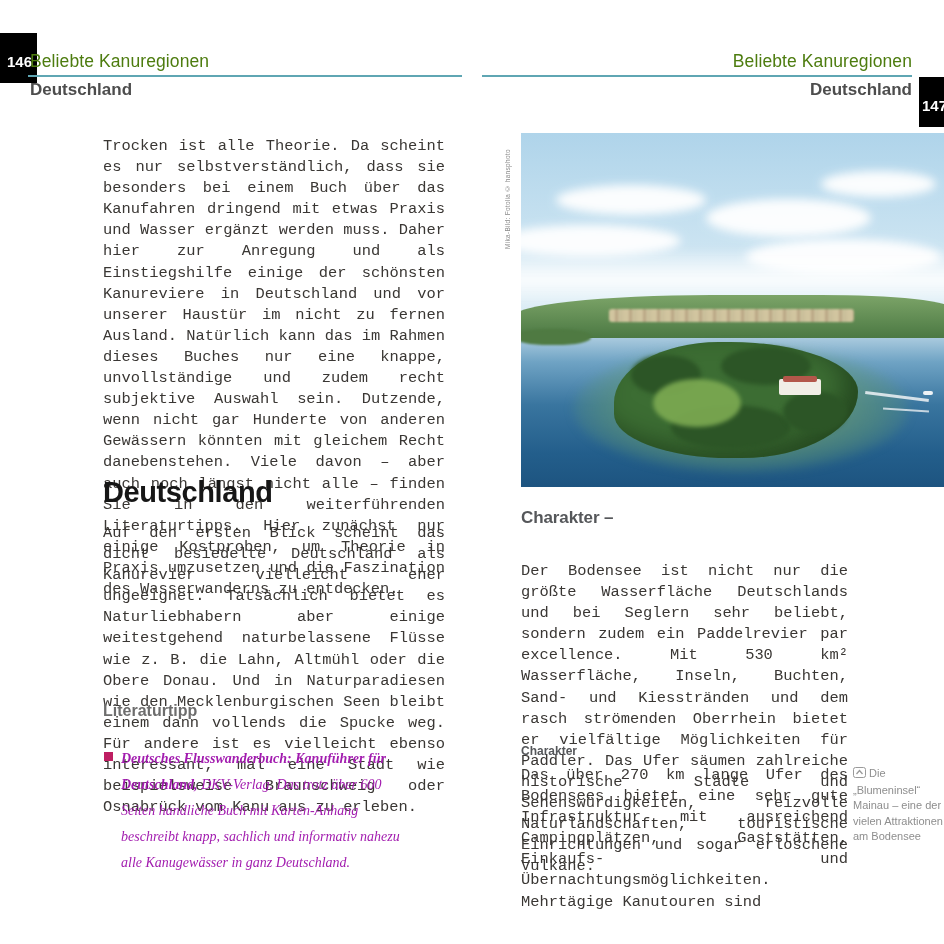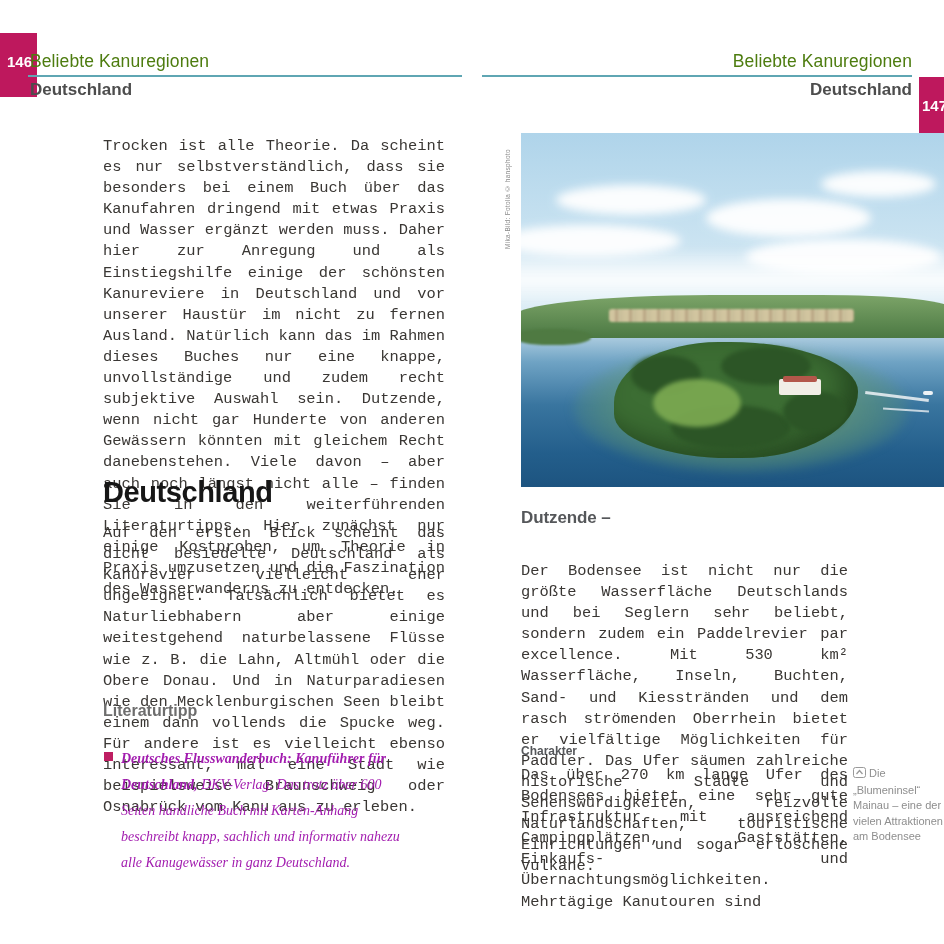--- a/index.html
+++ b/index.html
@@ -1,21 +1,21 @@
 <!DOCTYPE html>
 <html lang="de"><head>
 <meta charset="utf-8">
 <style>
   html,body{margin:0;padding:0;background:#ffffff;}
   .spread{position:relative;width:944px;height:944px;background:#ffffff;overflow:hidden;
           font-family:"Liberation Sans",sans-serif;-webkit-font-smoothing:antialiased;}
   .abs{position:absolute;}
 
   
-  .numbox{background:#be185d;position:absolute;top:33px;height:64px;}
+  .numbox{background:#000000;position:absolute;top:33px;height:50px;}
   .numbox-l{left:0;width:37px;}
   .numbox-r{left:919px;width:25px;margin-top:44px;}
   .numbox span{position:absolute;top:20px;color:#ffffff;font-weight:bold;font-size:15px;}
   .numbox-l span{right:5px;}
   .numbox-r span{left:3px;}
   .htitle{font-size:17.5px;color:#4d7c0f;letter-spacing:0.1px;}
   .hrule{height:2px;background:#5fa6b3;}
   .hsub{font-size:17px;font-weight:bold;color:#4d4d4d;}
 
   
@@ -128,21 +128,21 @@
     <div class="tree t4"></div>
     <div class="ph-lawn"></div>
     <div class="ph-castle"></div>
     <div class="ph-roof"></div>
     <div class="ph-pier"></div>
     <div class="ph-pier2"></div>
     <div class="ph-boat"></div>
   </div>
 
   <div class="abs subhead" style="left:521px;top:506px;width:340px;">
-    <div>Dutzende –</div>
+    <div>Charakter –</div>
   </div>
 
   <div class="abs serif" style="left:521px;top:561px;width:327px;">Der Bodensee ist nicht nur die größte Wasserfläche Deutschlands und bei Seglern sehr beliebt, sondern zudem ein Paddelrevier par excellence. Mit 530 km² Wasserfläche, Inseln, Buchten, Sand- und Kiesstränden und dem rasch strömenden Oberrhein bietet er vielfältige Möglichkeiten für Paddler. Das Ufer säumen zahlreiche historische Städte und Sehenswürdigkeiten, reizvolle Naturlandschaften, touristische Einrichtungen und sogar erloschene Vulkane.</div>
 
   <div class="abs smallhead" style="left:521px;top:744px;">Charakter</div>
 
   <div class="abs serif" style="left:521px;top:765px;width:327px;">Das über 270 km lange Ufer des Bodensees bietet eine sehr gute Infrastruktur mit ausreichend Campingplätzen, Gaststätten, Einkaufs- und Übernachtungsmöglichkeiten. Mehrtägige Kanutouren sind</div>
 
   <div class="abs margin-note" style="left:853px;top:766px;">
     <span class="ref-icon"><svg width="13" height="11" viewBox="0 0 13 11">

